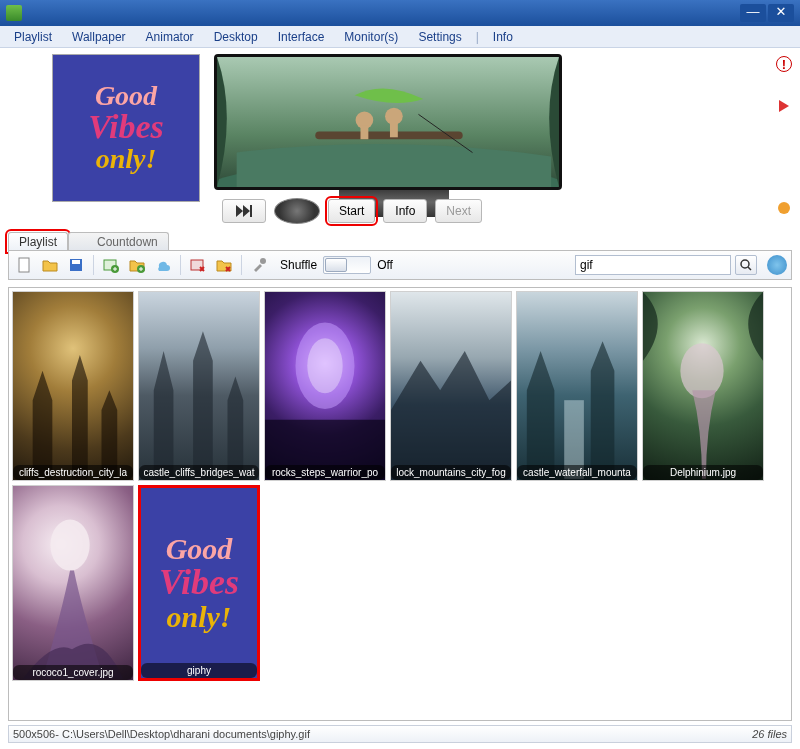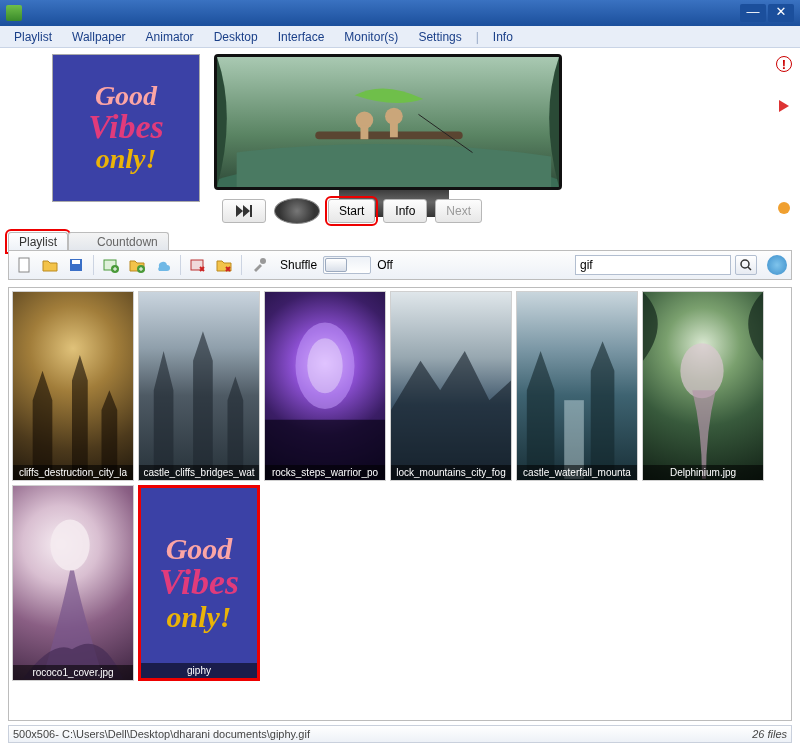--- a/index.html
+++ b/index.html
@@ -57,21 +57,21 @@
   .tb-spacer { flex:1; }
   .search-input { width:156px; height:20px; border:1px solid #b2bed0; padding:0 4px; font-size:12px; }
   .search-btn { width:22px; height:20px; border:1px solid #b2bed0; background:linear-gradient(#fff,#e7ebf2); border-radius:2px; cursor:pointer; display:flex; align-items:center; justify-content:center; }
   .world-btn { width:20px; height:20px; margin-left:6px; border-radius:50%; background:radial-gradient(#7fc4ec,#3b8ecb); cursor:pointer; }
 
   
   .grid-wrap { margin: 4px 8px 0; border:1px solid #bcbcbc; height: 434px; background:#fff; position:relative; overflow:hidden; }
   .grid { display:flex; flex-wrap:wrap; gap:4px; padding:3px; }
   .thumb { width:122px; height:190px; border:1px solid #d0d0d0; background:#333; position:relative; overflow:hidden; display:flex; align-items:center; justify-content:center; }
   .thumb.row2 { height: 196px; }
-  .thumb .label { position:absolute; left:0; right:0; bottom:0; background:rgba(0,0,0,.55); color:#fff; font-size:10px; padding:2px 3px; white-space:nowrap; overflow:hidden; text-align:center; }
+  .thumb .label { position:absolute; left:0; right:0; bottom:0; background:rgba(0,0,0,.55); color:#fff; font-size:10px; padding:2px 3px; white-space:nowrap; overflow:hidden; text-align:center;border-radius:6px; }
   .thumb.selected { border:3px solid #e00; }
   .gv-big .gv-line1 { font-size:30px; } .gv-big .gv-line2 { font-size:36px; } .gv-big .gv-line3 { font-size:30px; }
 
   .status { position:absolute; left:8px; right:8px; bottom:6px; height:18px; font-size:11px; color:#444; background:linear-gradient(#fff,#edf1f7); border:1px solid #c9d0dc; display:flex; align-items:center; padding:0 4px; }
   .status .count { margin-left:auto;font-style:italic; }
 
   
   .bg1 { background: radial-gradient(circle at 50% 30%, #e0c27a 0%, #a17d3a 30%, #4d3a1c 70%, #1f170c 100%); }
   .bg2 { background: linear-gradient(#c9d4de 0%, #8f9fab 30%, #4e5a64 55%, #27323a 100%); padding-left: 32px; }
   .bg3 { background: radial-gradient(circle at 50% 38%, #d7a6ff 0%, #8b4fd1 25%, #3b1e66 55%, #0f0828 100%); }

